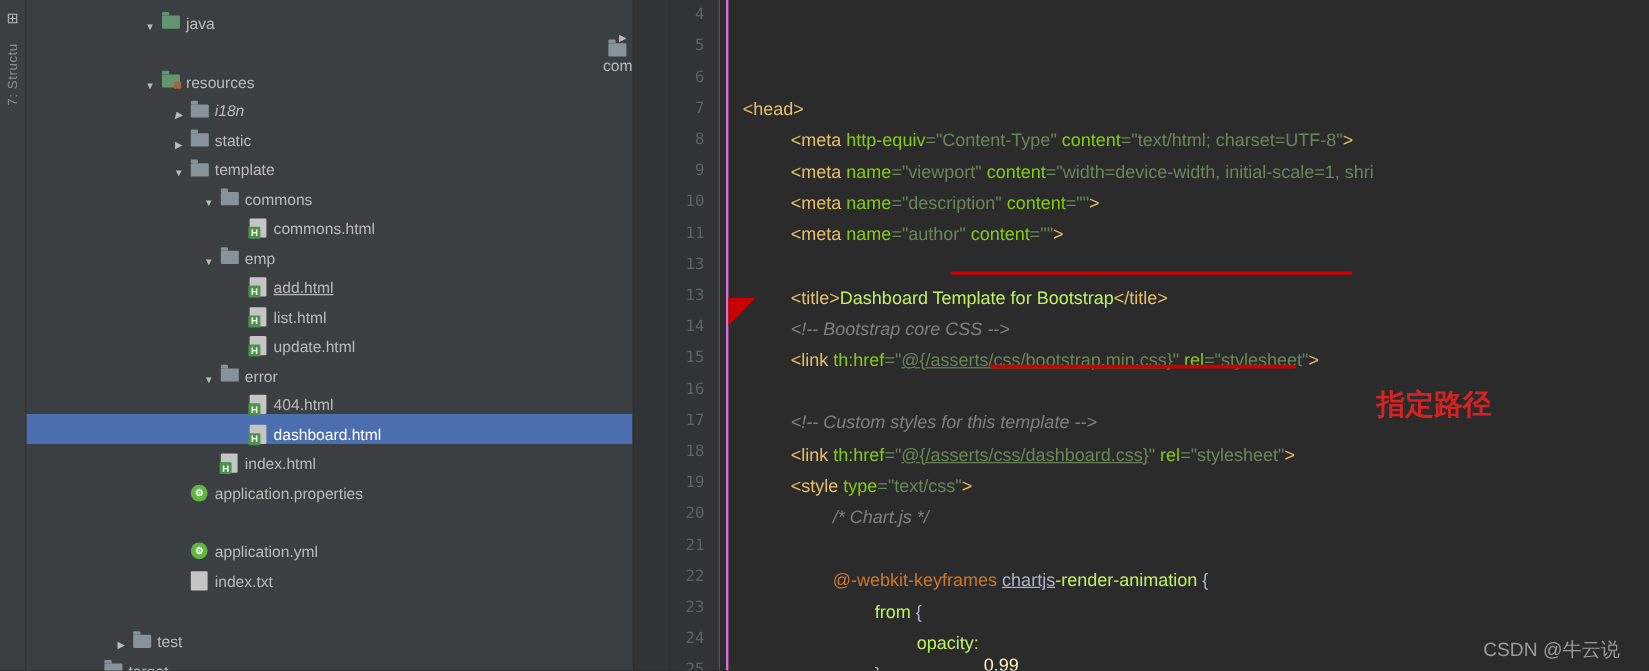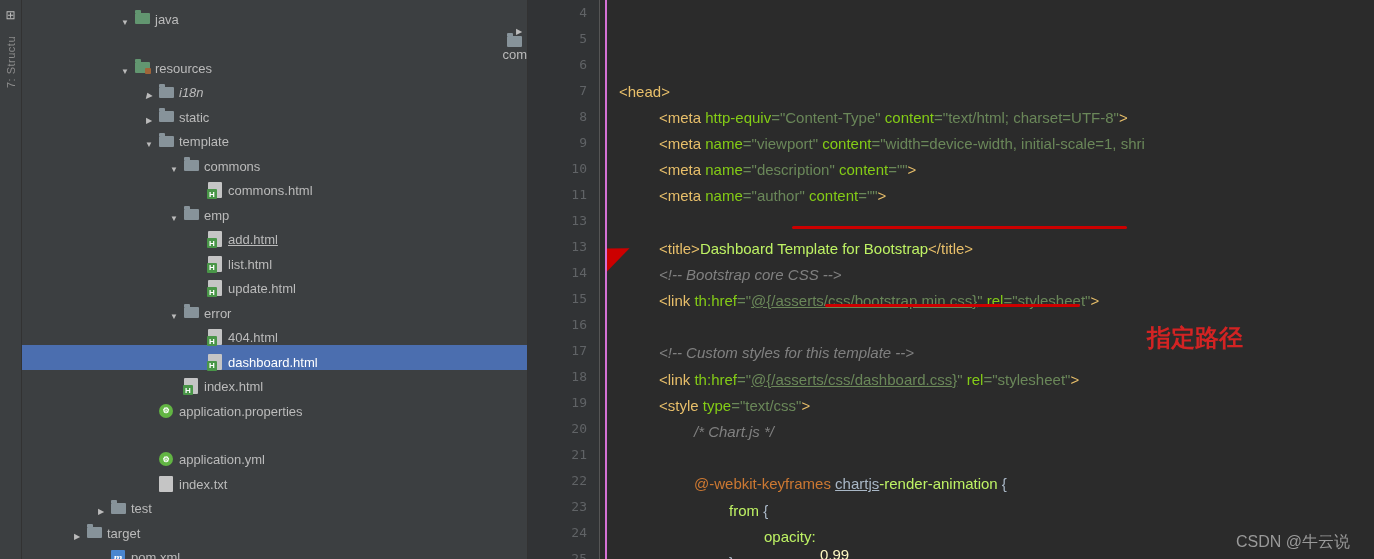--- a/index.html
+++ b/index.html
@@ -188,21 +188,21 @@
         </span>
         <span class="lbl">application.yml</span>
       </div>
       <div class="row" style="padding-left: 119px;">
         <span class="chev none"></span>
         <span class="ico">
           <span class="txt-ico"></span>
         </span>
         <span class="lbl">index.txt</span>
       </div>
-      <div class="row" style="padding-left: 71px;">
+      <div class="row" style="padding-left: 71px; margin-top: 26px;">
         <span class="chev closed"></span>
         <span class="ico">
           <span class="folder"></span>
         </span>
         <span class="lbl">test</span>
       </div>
       <div class="row" style="padding-left: 47px;">
         <span class="chev closed"></span>
         <span class="ico">
           <span class="folder"></span>

